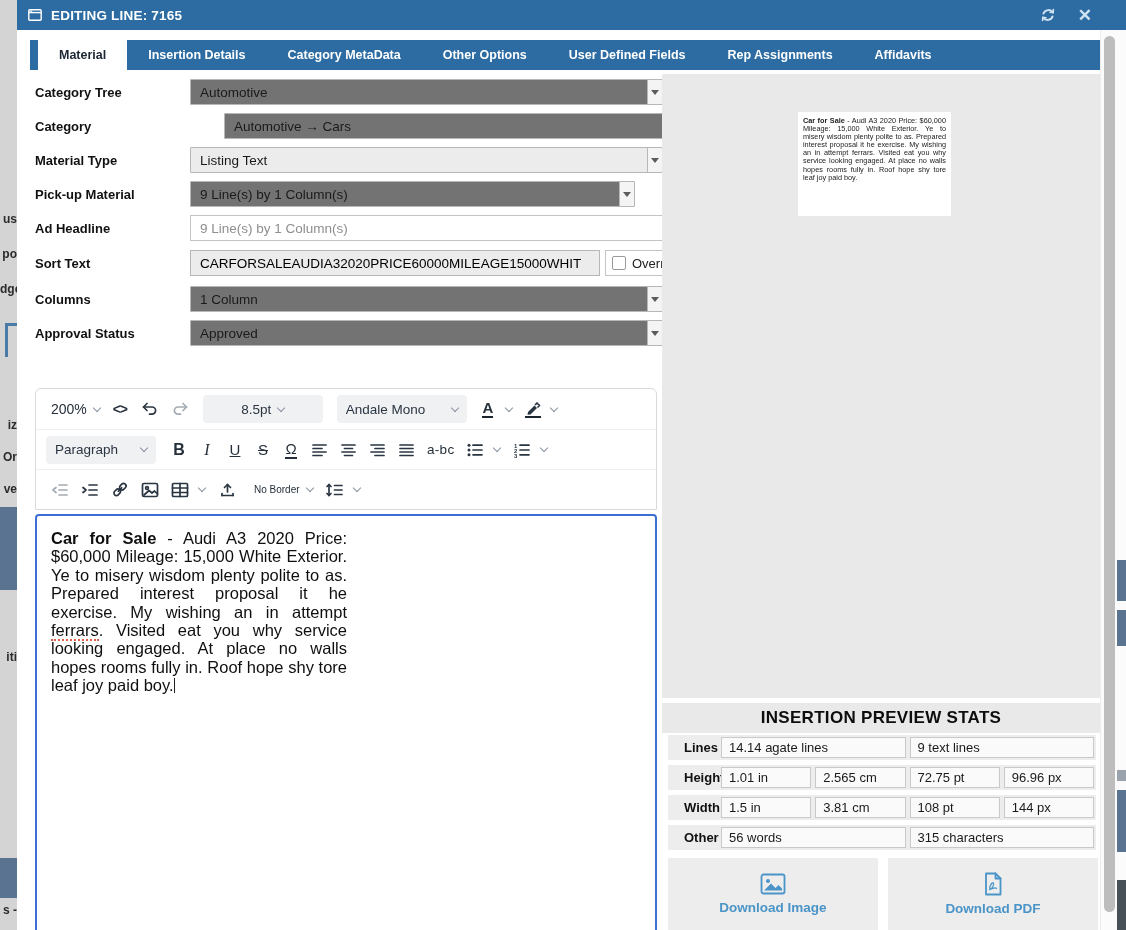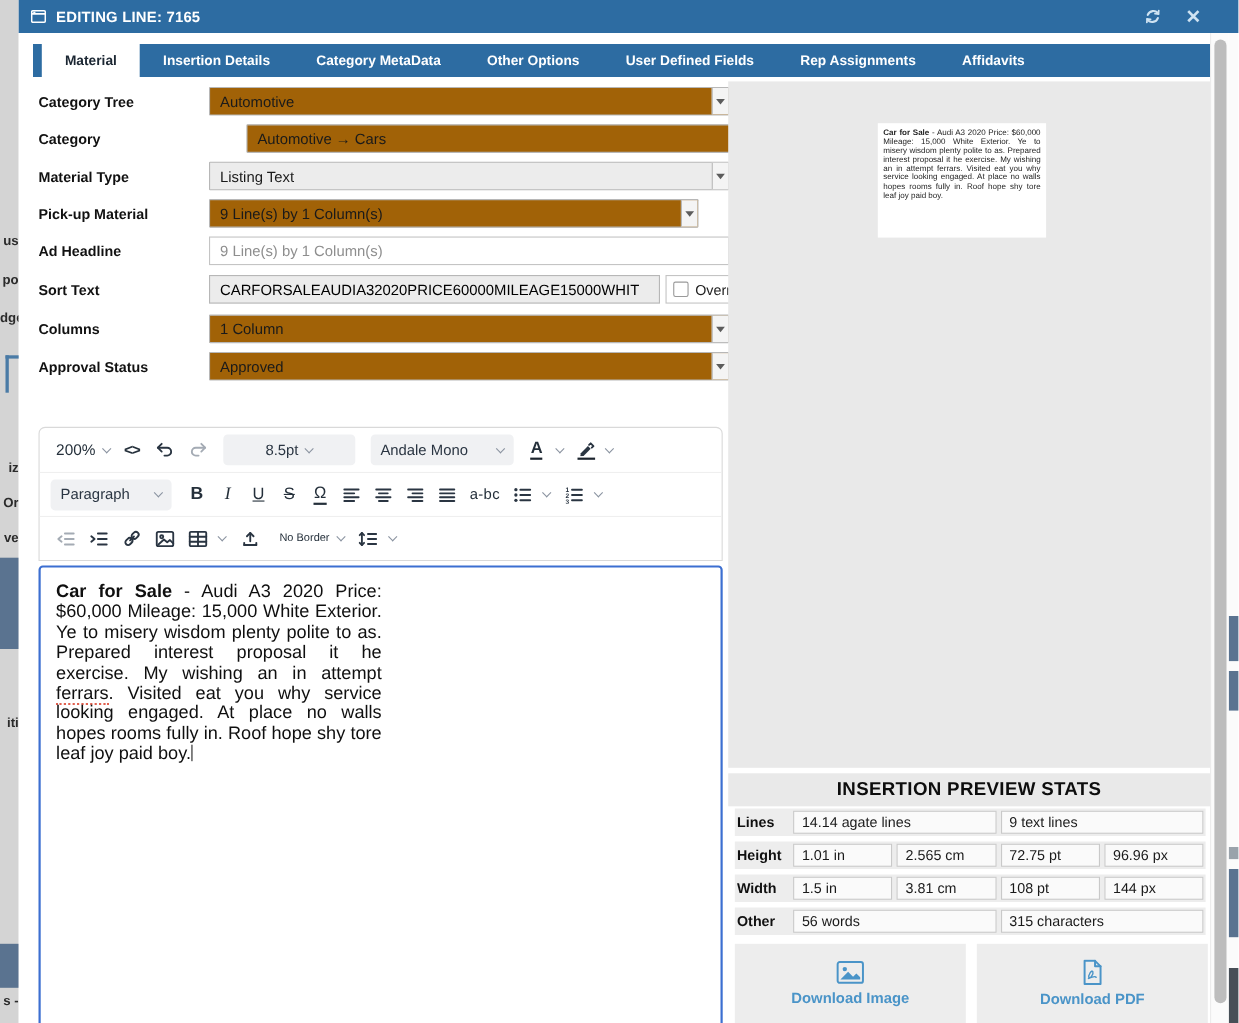--- a/index.html
+++ b/index.html
@@ -23,21 +23,21 @@
   .modal-body { position:absolute; left:17px; top:30px; width:1083px; height:900px; background:#fff; }
 
   
   .tabbar { position:absolute; left:13px; top:10px; width:1070px; height:30px; background:#2d6ca2; display:flex; padding-left:8px; }
   .tab { height:30px; line-height:30px; padding:0 21px; color:#fff; font-size:12.5px; font-weight:bold; cursor:pointer; white-space:nowrap; }
   .tab.active { background:#fff; color:#1c2733; }
 
   
   .frm-row { position:absolute; left:18px; height:26px; display:flex; align-items:center; }
   .frm-label { width:155px; font-size:13px; font-weight:bold; color:#111; }
-  .field { height:26px; border:1px solid #b7b7b7; background:#a16207; display:flex; align-items:center; font-size:13.5px; color:#1a1a1a; border-radius:1px; }
+  .field { height:26px; border:1px solid #b7b7b7; background:#737373; display:flex; align-items:center; font-size:13.5px; color:#1a1a1a; border-radius:1px; }
   .field .val { padding-left:9px; flex:1; white-space:nowrap; overflow:hidden; }
   .field .arrow-seg { width:15px; align-self:stretch; border-left:1px solid #b7b7b7; background:#f4f4f4; display:flex; align-items:center; justify-content:center; }
   .tri { width:0; height:0; border-left:4px solid transparent; border-right:4px solid transparent; border-top:5px solid #5c5c5c; }
   .field.disabled { background:#ececec; }
   .input-plain { height:26px; border:1px solid #c4c4c4; font-size:13.5px; display:flex; align-items:center; padding-left:9px; }
   .gray-text { color:#8e8e8e; }
   .readonly { background:#ececec; border:1px solid #b7b7b7; }
   .override-box { height:26px; border:1px solid #c4c4c4; display:flex; align-items:center; padding:0 8px 0 6px; gap:6px; font-size:13px; color:#222; }
   .checkbox { width:14px; height:14px; border:1.5px solid #9a9a9a; border-radius:2px; background:#fff; }
 
@@ -65,21 +65,21 @@
   .misspell { border-bottom:2px dotted #e0604f; }
   .caret { display:inline-block; width:1px; height:15px; background:#222; vertical-align:-2px; }
 
   
   .preview-pane { position:absolute; left:645px; top:44px; width:438px; height:624px; background:#e9e9e9; }
   .preview-card { position:absolute; left:136px; top:38px; width:153px; height:104px; background:#fff; padding:5px 5px; overflow:hidden; }
   .preview-text { font-size:7.3px; line-height:8.1px; text-align:justify; color:#222; }
 
   .stats-title { position:absolute; left:645px; top:673px; width:438px; height:30px; background:#e9e9e9; display:flex; align-items:center; justify-content:center; font-weight:bold; font-size:17px; color:#0d0d0d; letter-spacing:.3px; }
   .stat-row { position:absolute; left:651px; width:428px; height:25px; background:#ededed; display:flex; align-items:center; }
-  .stat-label { width:53px; padding-left:2px; font-size:13px; font-weight:bold; color:#111; }
+  .stat-label { width:53px; padding-left:16px; font-size:13px; font-weight:bold; color:#111; }
   .stat-cells { flex:1; display:flex; gap:4px; padding-right:2px; }
   .stat-cell { flex:1; height:21px; background:#fafafa; border:1px solid #c9c9c9; font-size:13px; color:#1a1a1a; display:flex; align-items:center; padding-left:7px; white-space:nowrap; overflow:hidden; }
 
   .dl-cell { position:absolute; top:828px; width:210px; height:72px; background:#ededed; display:flex; flex-direction:column; align-items:center; justify-content:center; gap:5px; cursor:pointer; }
   .dl-label { color:#4a94c8; font-weight:bold; font-size:13.5px; }
   .dl-ico { stroke:#4a94c8; stroke-width:1.8; fill:none; stroke-linecap:round; stroke-linejoin:round; }
 
   
   .scroll-track { position:absolute; left:1100px; top:30px; width:17px; height:900px; background:#fbfbfb; border-left:1px solid #ececec; }
   .scroll-thumb { position:absolute; left:3px; top:6px; width:11px; height:876px; background:#bdbdbd; border-radius:6px; }

